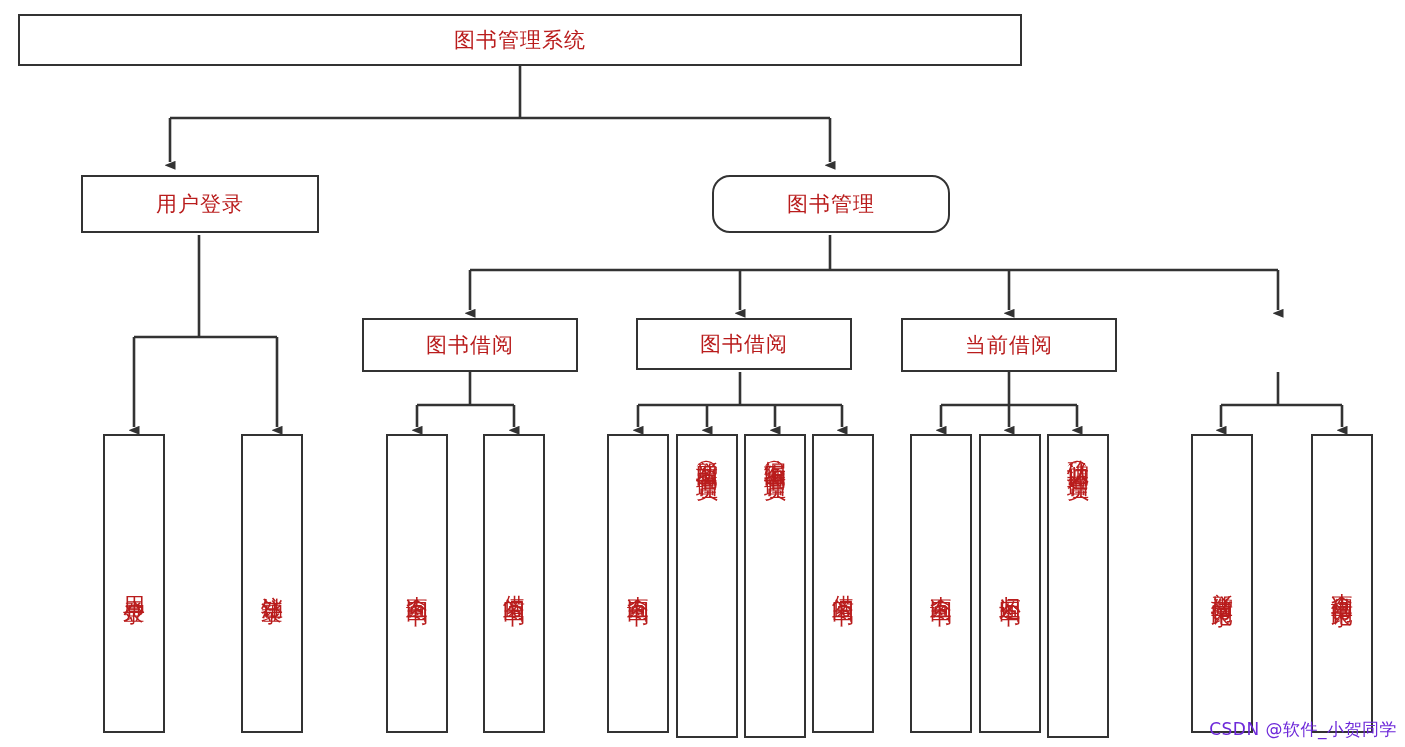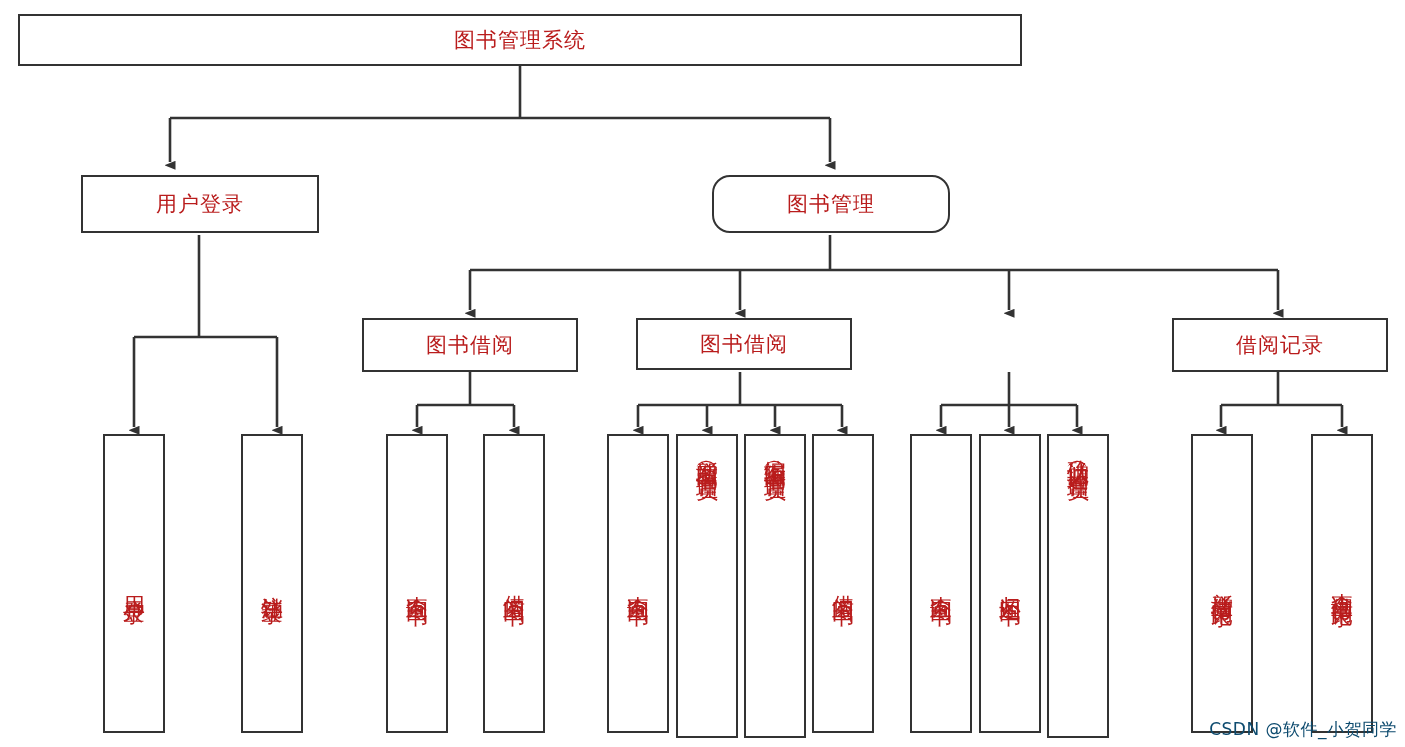--- a/index.html
+++ b/index.html
@@ -57,21 +57,21 @@
   }
   .node-v.center-v {
     align-items: center;
     padding-top: 0;
   }
   .watermark {
     position: absolute;
     right: 8px;
     bottom: 6px;
     font-size: 17px;
-    color: #0c4a6e;
+    color: #6d28d9;
     letter-spacing: 0.5px;
     white-space: nowrap;
     user-select: none;
   }
 </style>
 </head>
 <body>
 
 <div id="diagram-root">
 
@@ -135,22 +135,22 @@
   <div class="node node-h" style="left:712px; top:175px; width:238px; height:58px;border-radius:18px;">
     <span class="node-label">图书管理</span>
   </div>
 
   <div class="node node-h" style="left:362px; top:318px; width:216px; height:54px;">
     <span class="node-label">图书借阅</span>
   </div>
   <div class="node node-h" style="left:636px; top:318px; width:216px; height:52px;">
     <span class="node-label">图书借阅</span>
   </div>
-  <div class="node node-h" style="left:1172px; top:318px; width:216px; height:54px;">
-    <span class="node-label">借阅记录</span>
+  <div class="node node-h" style="left:901px; top:318px; width:216px; height:54px;">
+    <span class="node-label">当前借阅</span>
   </div>
 
   <div class="node node-v center-v" style="left:103px; top:434px; width:62px; height:299px;">
     <span class="node-label">用户登录</span>
   </div>
   <div class="node node-v center-v" style="left:241px; top:434px; width:62px; height:299px;">
     <span class="node-label">注销登录</span>
   </div>
 
   <div class="node node-v center-v" style="left:386px; top:434px; width:62px; height:299px;">

